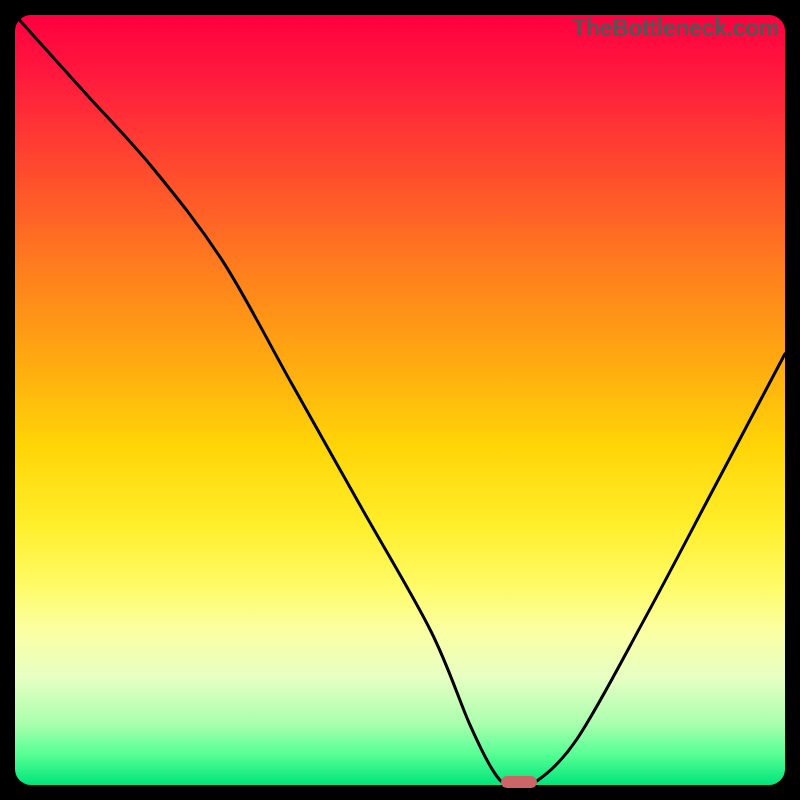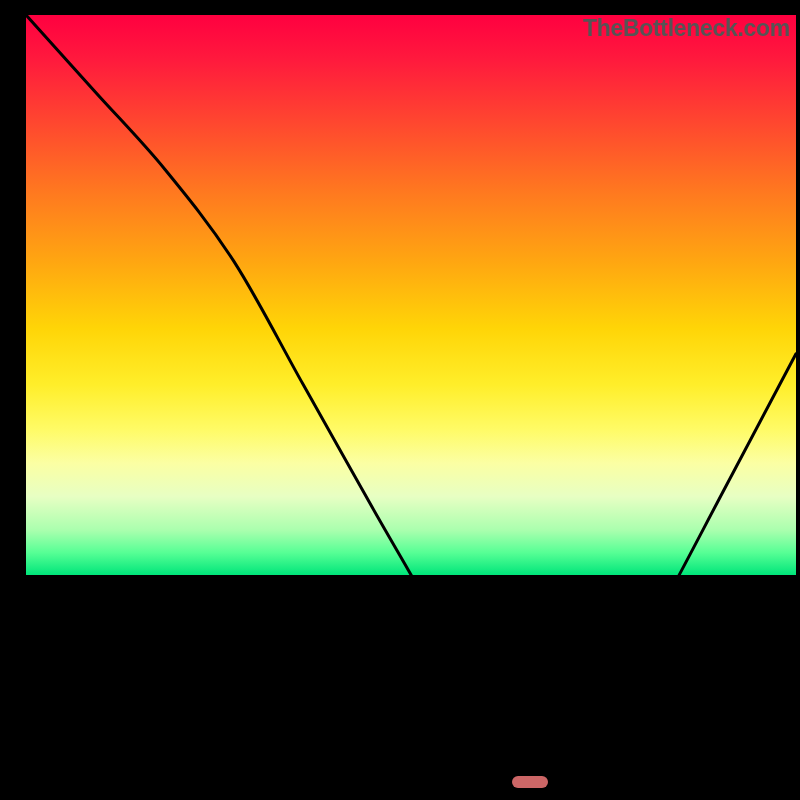--- a/index.html
+++ b/index.html
@@ -12,40 +12,41 @@
     font-family: Arial, Helvetica, sans-serif;
   }
   .frame {
     position: relative;
     width: 800px;
     height: 800px;
     background: #000;
   }
   .plot {
     position: absolute;
-    left: 26px;
+    left: 15px;
     top: 15px;
     width: 770px;
-    height: 560px;
+    height: 770px;
     background: linear-gradient(
       to bottom,
       #ff0040 0%,
       #ff1a3d 8%,
       #ff4a2e 20%,
       #ff7a1f 32%,
       #ffa611 44%,
       #ffd507 56%,
       #ffee2a 66%,
       #fffb66 74%,
       #fbffa3 80%,
       #e7ffc3 86%,
       #aaffae 92%,
       #57ff95 96%,
       #00e57a 100%
     );
+    border-radius: 16px;
   }
   .watermark {
     position: absolute;
     top: 0px;
     right: 6px;
     color: #555;
     font-size: 23px;
     font-weight: 600;
     letter-spacing: -0.3px;
     pointer-events: none;

